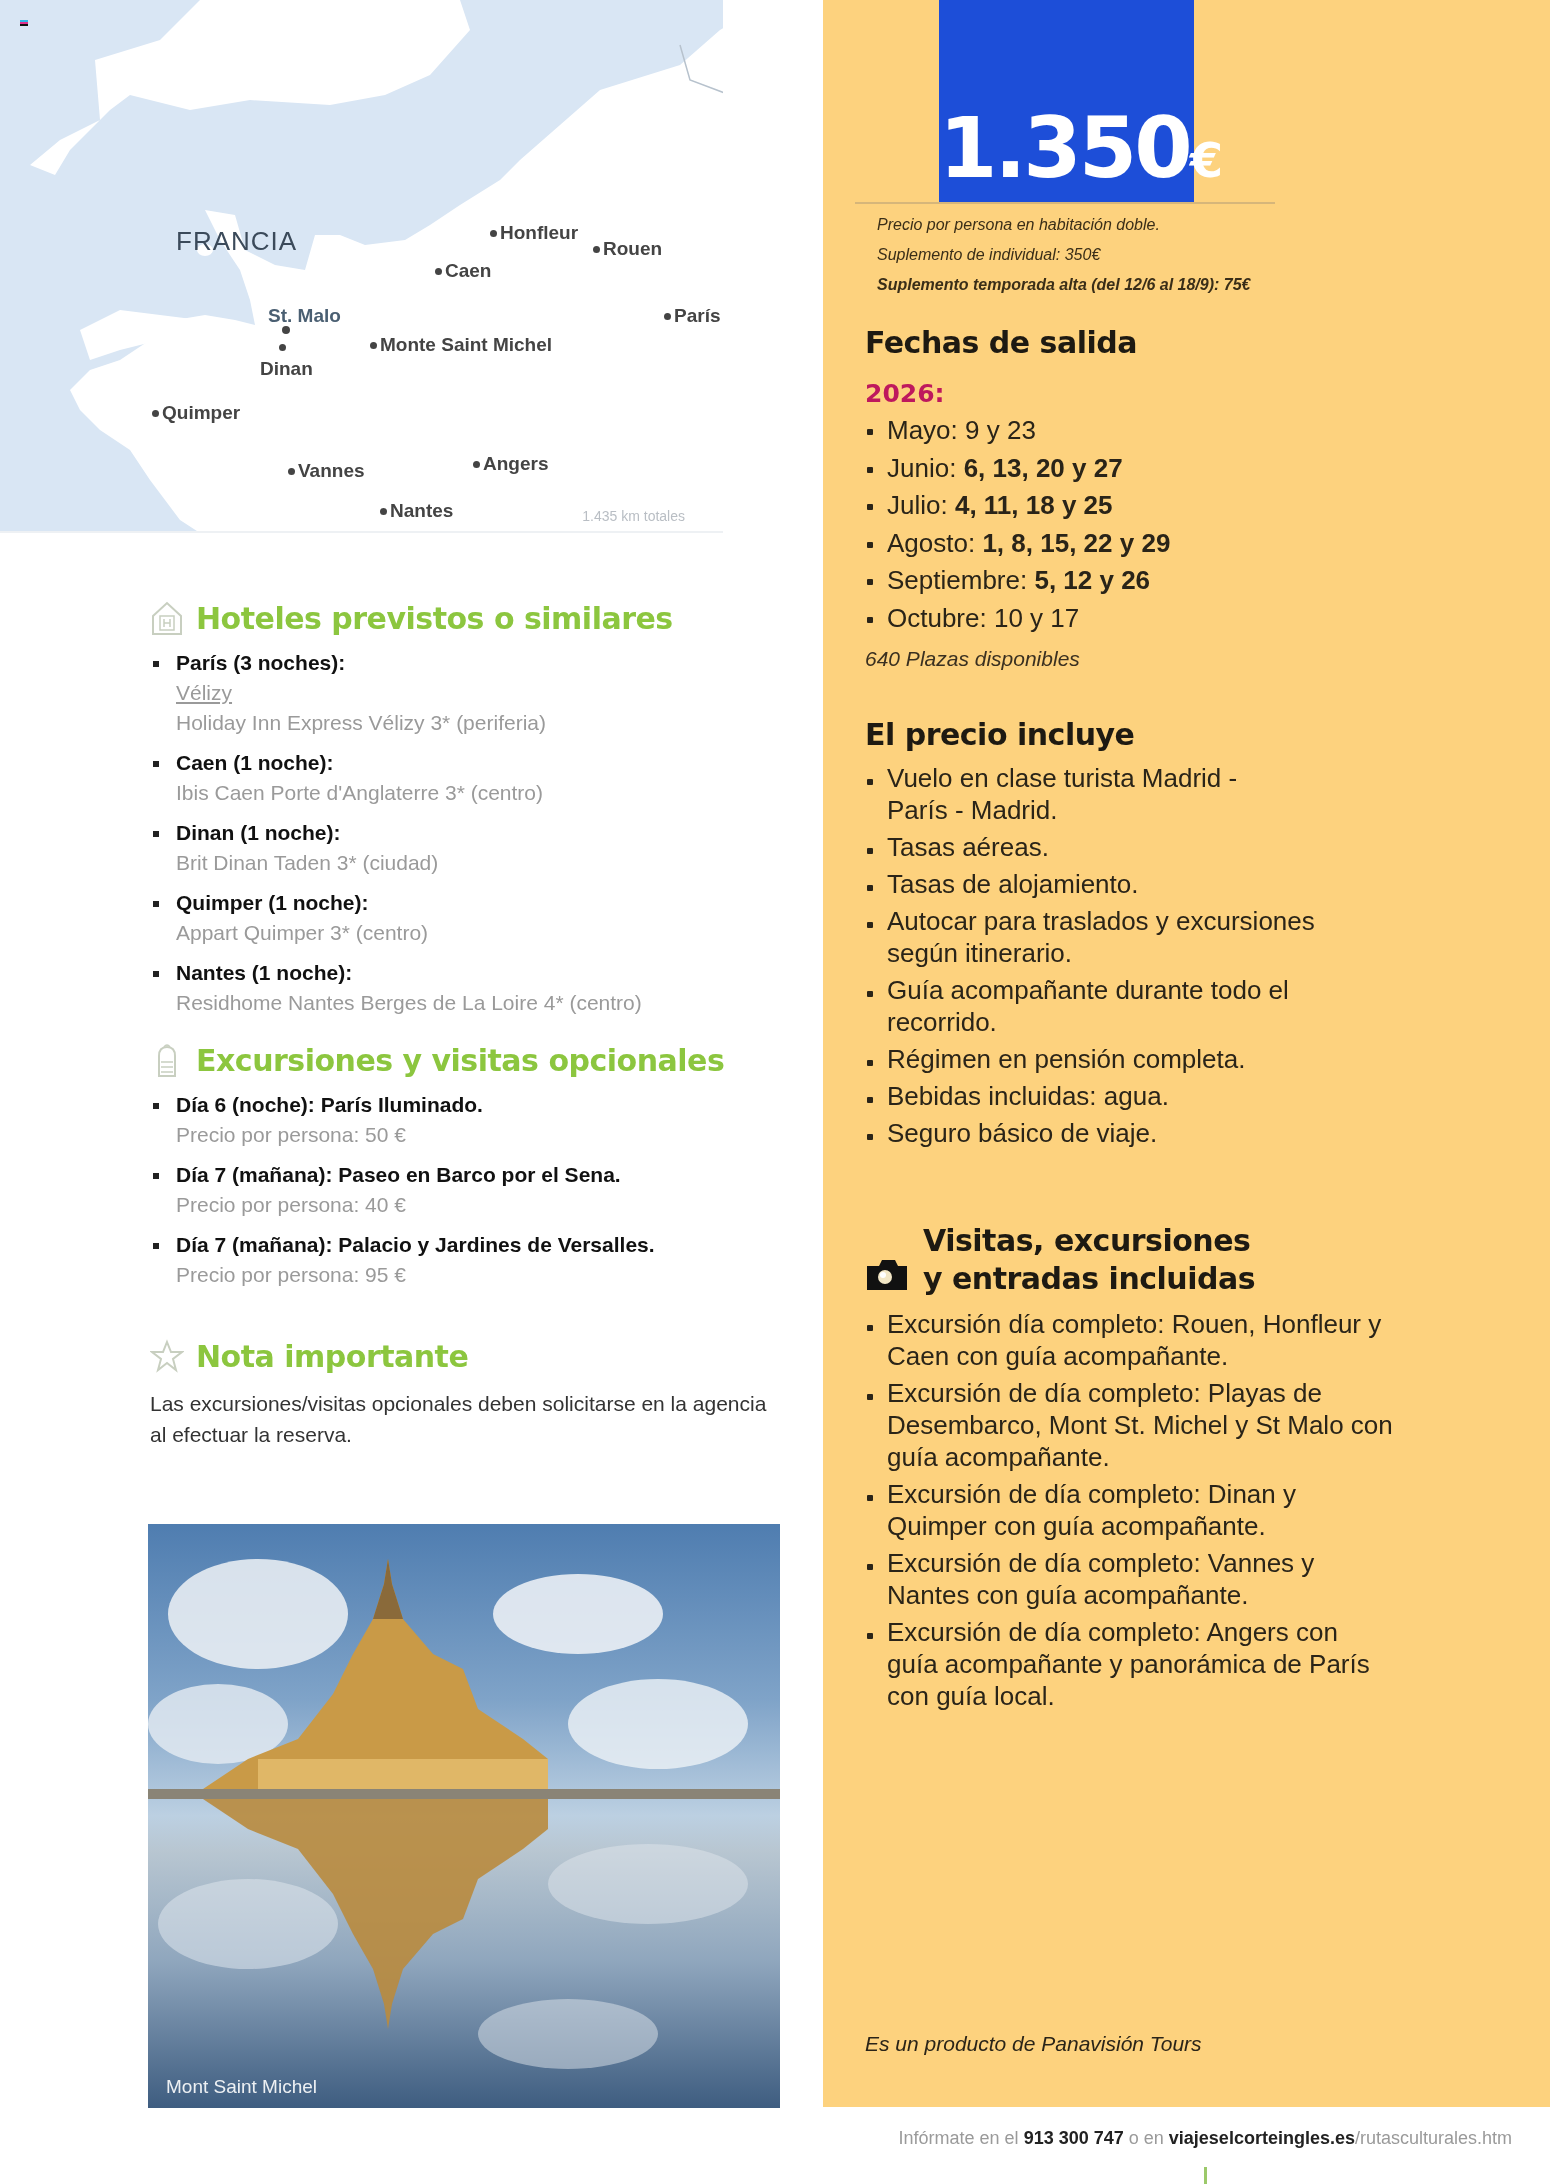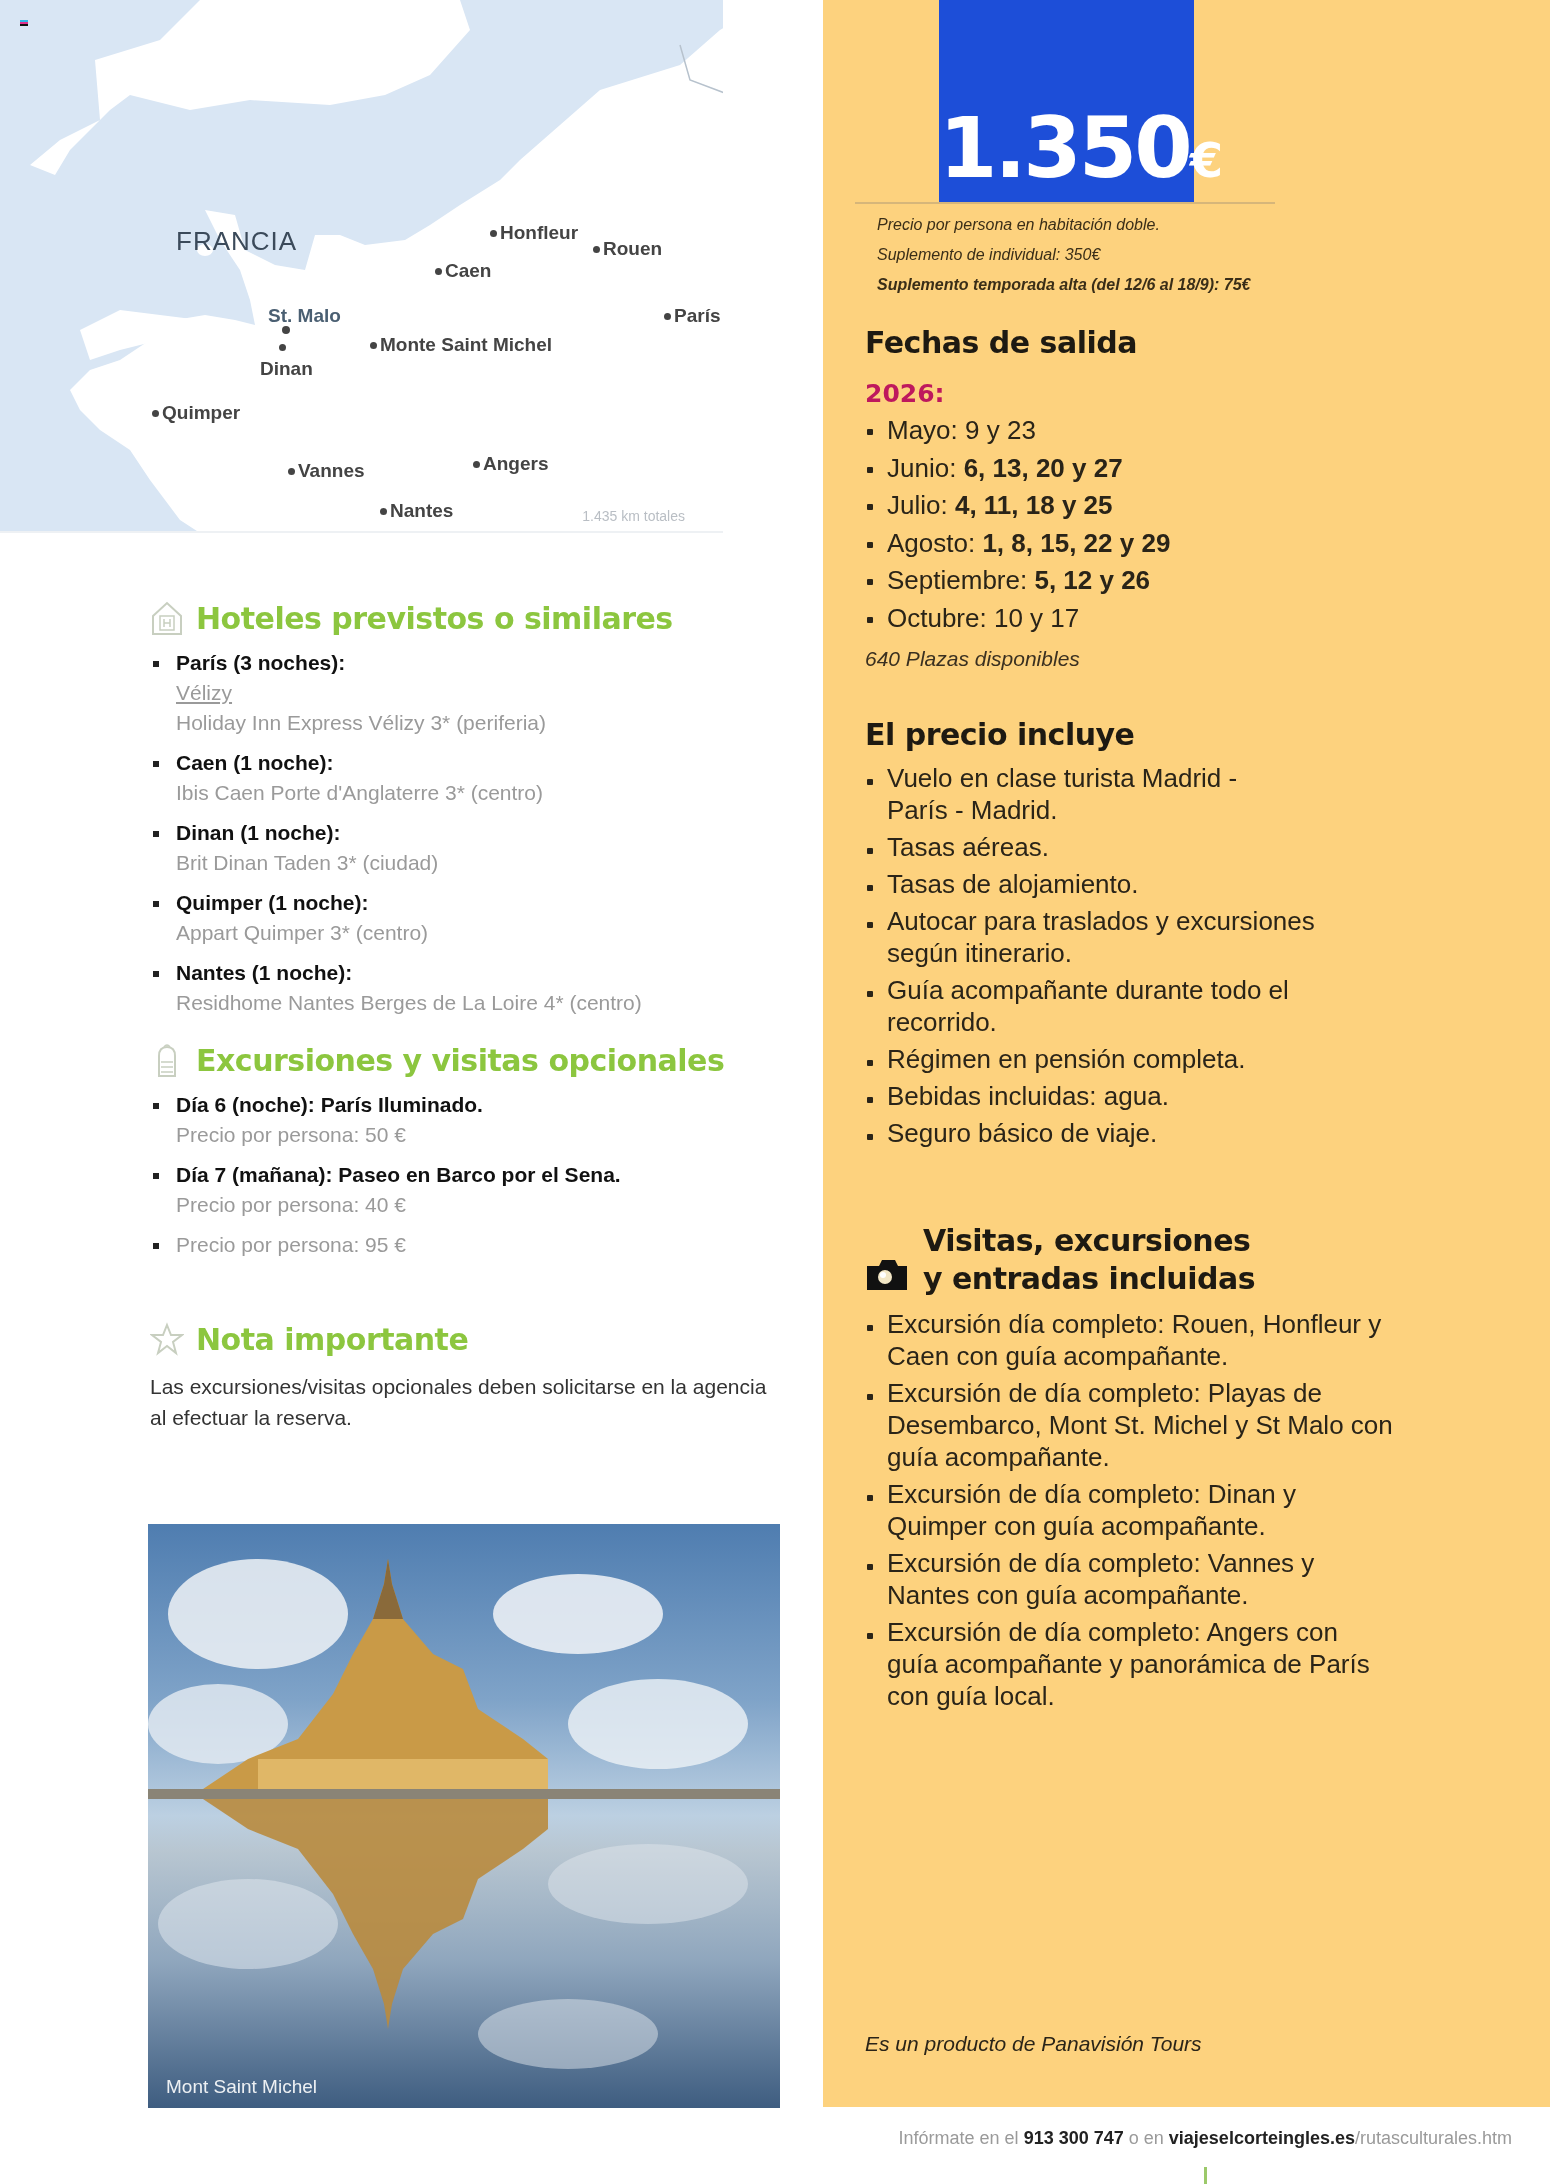--- a/index.html
+++ b/index.html
@@ -23,21 +23,21 @@
   .sec-title .ico { width: 34px; height: 36px; display: inline-block; }
   .bul-list { list-style: none; margin-top: 12px; }
   .bul-list li { position: relative; padding-left: 26px; margin-bottom: 10px; font-size: 21px; line-height: 30px; }
   .bul-list li::before { content: ""; position: absolute; left: 3px; top: 13px; width: 6px; height: 6px; background: #222; }
   .bul-list .strong { font-weight: bold; color: #111; display: block; }
   .bul-list .sub { color: #9a9a9a; display: block; }
   .bul-list .link { color: #9a9a9a; text-decoration: underline; display: block; }
 
   .hotels { }
   .excursions { margin-top: 24px; }
-  .note { margin-top: 61px; }
+  .note { margin-top: 48px; }
   .note-text { margin-top: 14px; font-size: 21px; line-height: 31px; color: #333; }
 
   .photo { position: absolute; left: 148px; top: 1524px; width: 632px; height: 584px; overflow: hidden;
     background: linear-gradient(180deg, #4f7db0 0%, #7fa3c8 30%, #bcd0e2 50%, #b8c6d1 56%, #8fa6bd 75%, #3e5d80 100%); }
   .photo svg { position: absolute; left: 0; top: 0; }
   .photo-caption { position: absolute; left: 18px; bottom: 10px; color: #ffffff; font-size: 19px; opacity: 0.9; }
 
   
   .panel { position: absolute; left: 823px; top: 0; width: 727px; height: 2107px; background: #fdd27e; }
   .price-box { position: absolute; left: 116px; top: 0; width: 255px; height: 203px; background: #1d4ed8; }
@@ -167,20 +167,21 @@
     <ul class="bul-list">
       <li>
         <span class="strong">Día 6 (noche): París Iluminado.</span>
         <span class="sub">Precio por persona: 50 €</span>
       </li>
       <li>
         <span class="strong">Día 7 (mañana): Paseo en Barco por el Sena.</span>
         <span class="sub">Precio por persona: 40 €</span>
       </li>
       <li>
+        <span class="strong">Día 7 (mañana): Palacio y Jardines de Versalles.</span>
         <span class="sub">Precio por persona: 95 €</span>
       </li>
     </ul>
   </section>
 
   <section class="note">
     <h2 class="sec-title">
       <svg class="ico" viewBox="0 0 34 36">
         <path d="M17 4 L21 14 L32 14 L23 21 L26 32 L17 25 L8 32 L11 21 L2 14 L13 14 Z" fill="none" stroke="#c8cfc0" stroke-width="2"></path>
       </svg>

